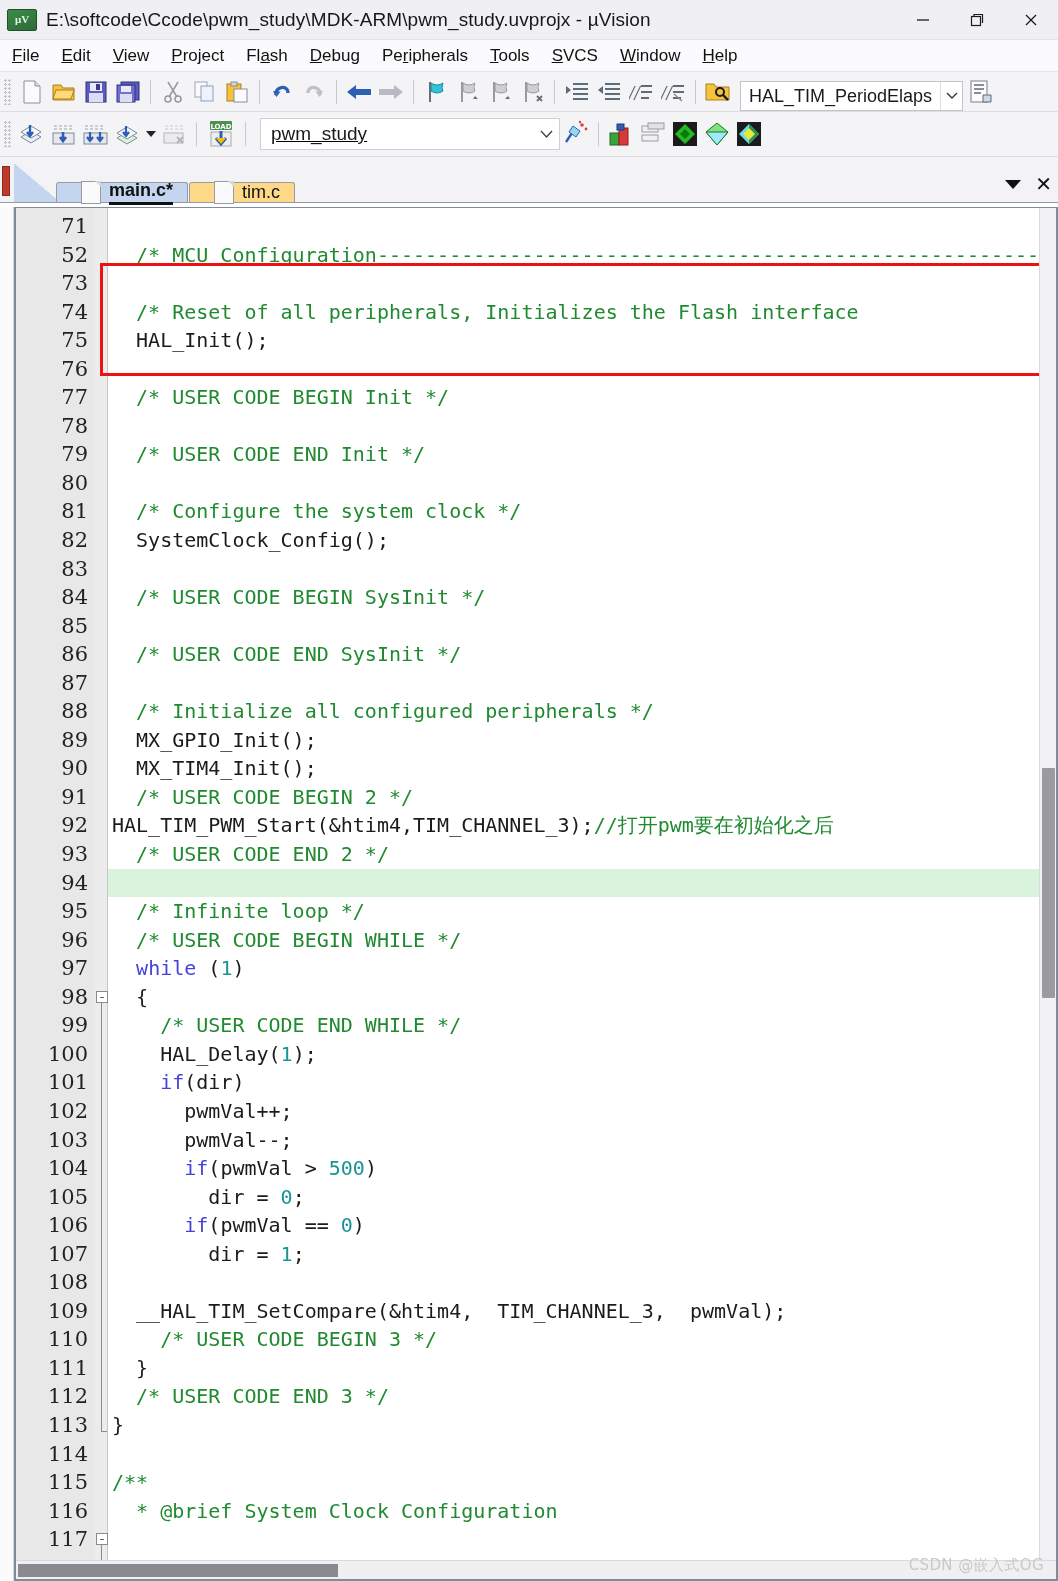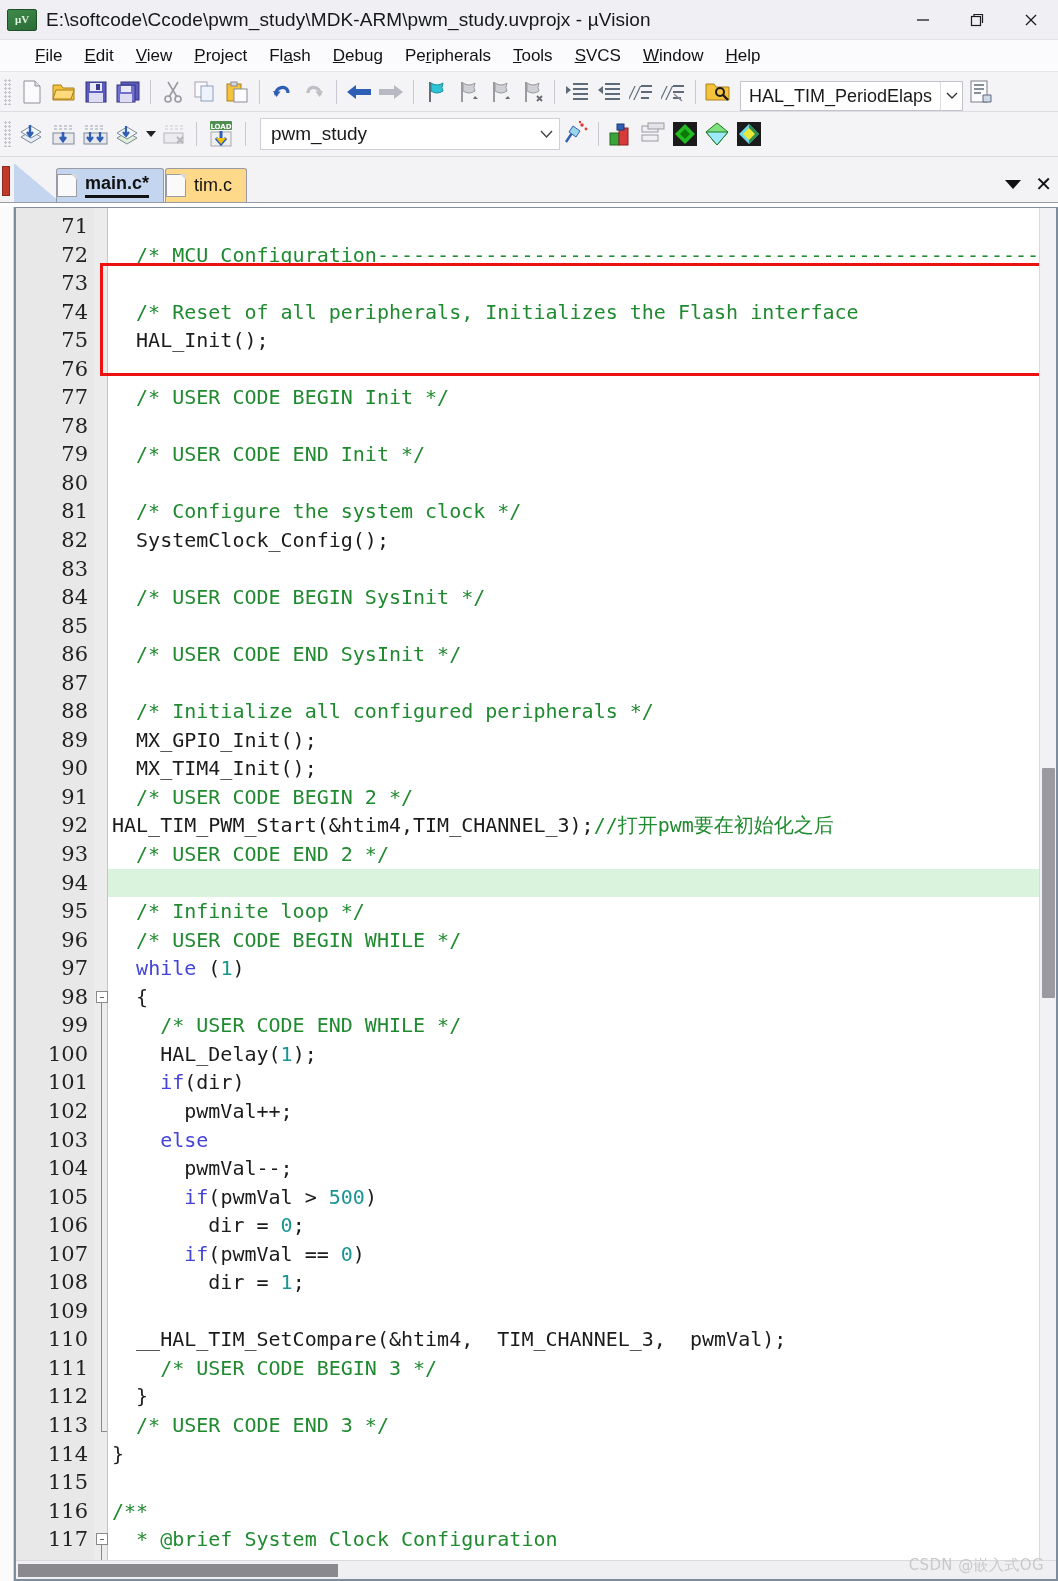--- a/index.html
+++ b/index.html
@@ -37,37 +37,37 @@
   .win-btn {
     width:54px; height:40px; display:flex; align-items:center; justify-content:center;
     color:#1b1b1b;
   }
 
   
   .menubar {
     height:32px; width:100%;
     background:#fbfbfd;
     display:flex; align-items:center;
-    padding-left:24px;
+    padding-left:1px;
     border-bottom:1px solid #e6e6ea;
   }
   .menu-item {
     font-size:17px; color:#111; padding:3px 11px; white-space:nowrap;
   }
   .menu-item u { text-decoration:underline; }
 
   
   .toolbar {
     width:100%; background:#f4f4f6;
     display:flex; align-items:center;
     border-bottom:1px solid #dcdce2;
     padding-left:4px;
   }
   .toolbar.row1 { height:40px; }
-  .toolbar.row2 { height:45px; }
+  .toolbar.row2 { height:45px;text-decoration:underline; }
   .grip {
     width:8px; height:26px; margin-right:4px;
     background-image:
       radial-gradient(circle at 1.5px 1.5px, #b9b9c2 1px, transparent 1.2px);
     background-size:4px 4px;
     opacity:.85;
   }
   .tb-btn {
     width:32px; height:32px; display:flex; align-items:center; justify-content:center;
     position:relative; flex:0 0 auto;
@@ -104,22 +104,22 @@
     background:#f3f3f6;
     display:flex; align-items:flex-end;
     position:relative;
     border-bottom:1px solid #9a9aa5;
   }
   .tab-leftmark {
     width:8px; height:30px; background:#c0392b; margin-left:2px; margin-bottom:6px;
     border:1px solid #8d2a1f;
   }
   .tab {
-    height:34px; display:flex; align-items:center;
-    padding:0 14px 0 0; margin-right:1px;
+    height:20px; display:flex; align-items:center;
+    padding:0 14px 0 24px; margin-right:1px;
     border:1px solid #9a9aa5; border-bottom:none;
     border-radius:3px 3px 0 0;
     position:relative;
   }
   .tab.active { background:#c3d5ef; }
   .tab.modified { background:#ffd98a; }
   .tab .doc-ico {
     width:20px; height:23px; margin-right:8px;
     background:#fafafa; border:1px solid #9b9ba3;
     position:relative;
@@ -581,21 +581,21 @@
     <span class="xmark">✕</span>
   </div>
 </div>
 
 <div class="editor-wrap">
   <div class="outer-left-rail"></div>
   <div class="editor">
     <div class="code-area">
       <div class="gutter" id="gutter">
           <div class="ln">71</div>
-          <div class="ln">72</div>
+          <div class="ln">52</div>
           <div class="ln">73</div>
           <div class="ln">74</div>
           <div class="ln">75</div>
           <div class="ln">76</div>
           <div class="ln">77</div>
           <div class="ln">78</div>
           <div class="ln">79</div>
           <div class="ln">80</div>
           <div class="ln">81</div>
           <div class="ln">82</div>
@@ -670,21 +670,20 @@
           <div class="cline"><span class="cm">  /* USER CODE END 2 */</span></div>
           <div class="cline hl"><span></span></div>
           <div class="cline"><span class="cm">  /* Infinite loop */</span></div>
           <div class="cline"><span class="cm">  /* USER CODE BEGIN WHILE */</span></div>
           <div class="cline"><span>  </span><span class="kw">while</span><span> (</span><span class="num">1</span><span>)</span></div>
           <div class="cline"><span>  {</span></div>
           <div class="cline"><span class="cm">    /* USER CODE END WHILE */</span></div>
           <div class="cline"><span>    HAL_Delay(</span><span class="num">1</span><span>);</span></div>
           <div class="cline"><span>    </span><span class="kw">if</span><span>(dir)</span></div>
           <div class="cline"><span>      pwmVal++;</span></div>
-          <div class="cline"><span>    </span><span class="kw">else</span></div>
           <div class="cline"><span>      pwmVal--;</span></div>
           <div class="cline"><span>      </span><span class="kw">if</span><span>(pwmVal &gt; </span><span class="num">500</span><span>)</span></div>
           <div class="cline"><span>        dir = </span><span class="num">0</span><span>;</span></div>
           <div class="cline"><span>      </span><span class="kw">if</span><span>(pwmVal == </span><span class="num">0</span><span>)</span></div>
           <div class="cline"><span>        dir = </span><span class="num">1</span><span>;</span></div>
           <div class="cline"><span></span></div>
           <div class="cline"><span>  __HAL_TIM_SetCompare(&amp;htim4,  TIM_CHANNEL_3,  pwmVal);</span></div>
           <div class="cline"><span class="cm">    /* USER CODE BEGIN 3 */</span></div>
           <div class="cline"><span>  }</span></div>
           <div class="cline"><span class="cm">  /* USER CODE END 3 */</span></div>

